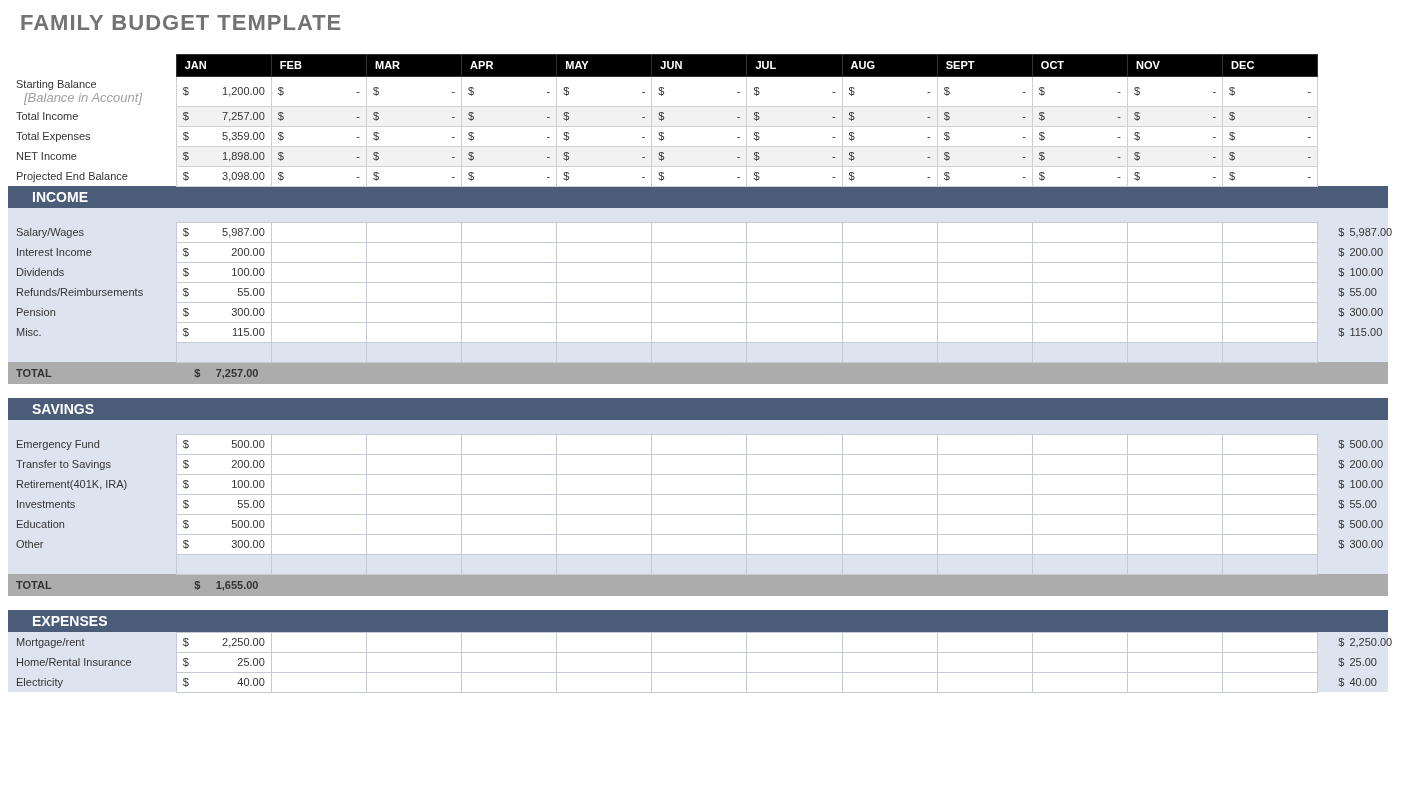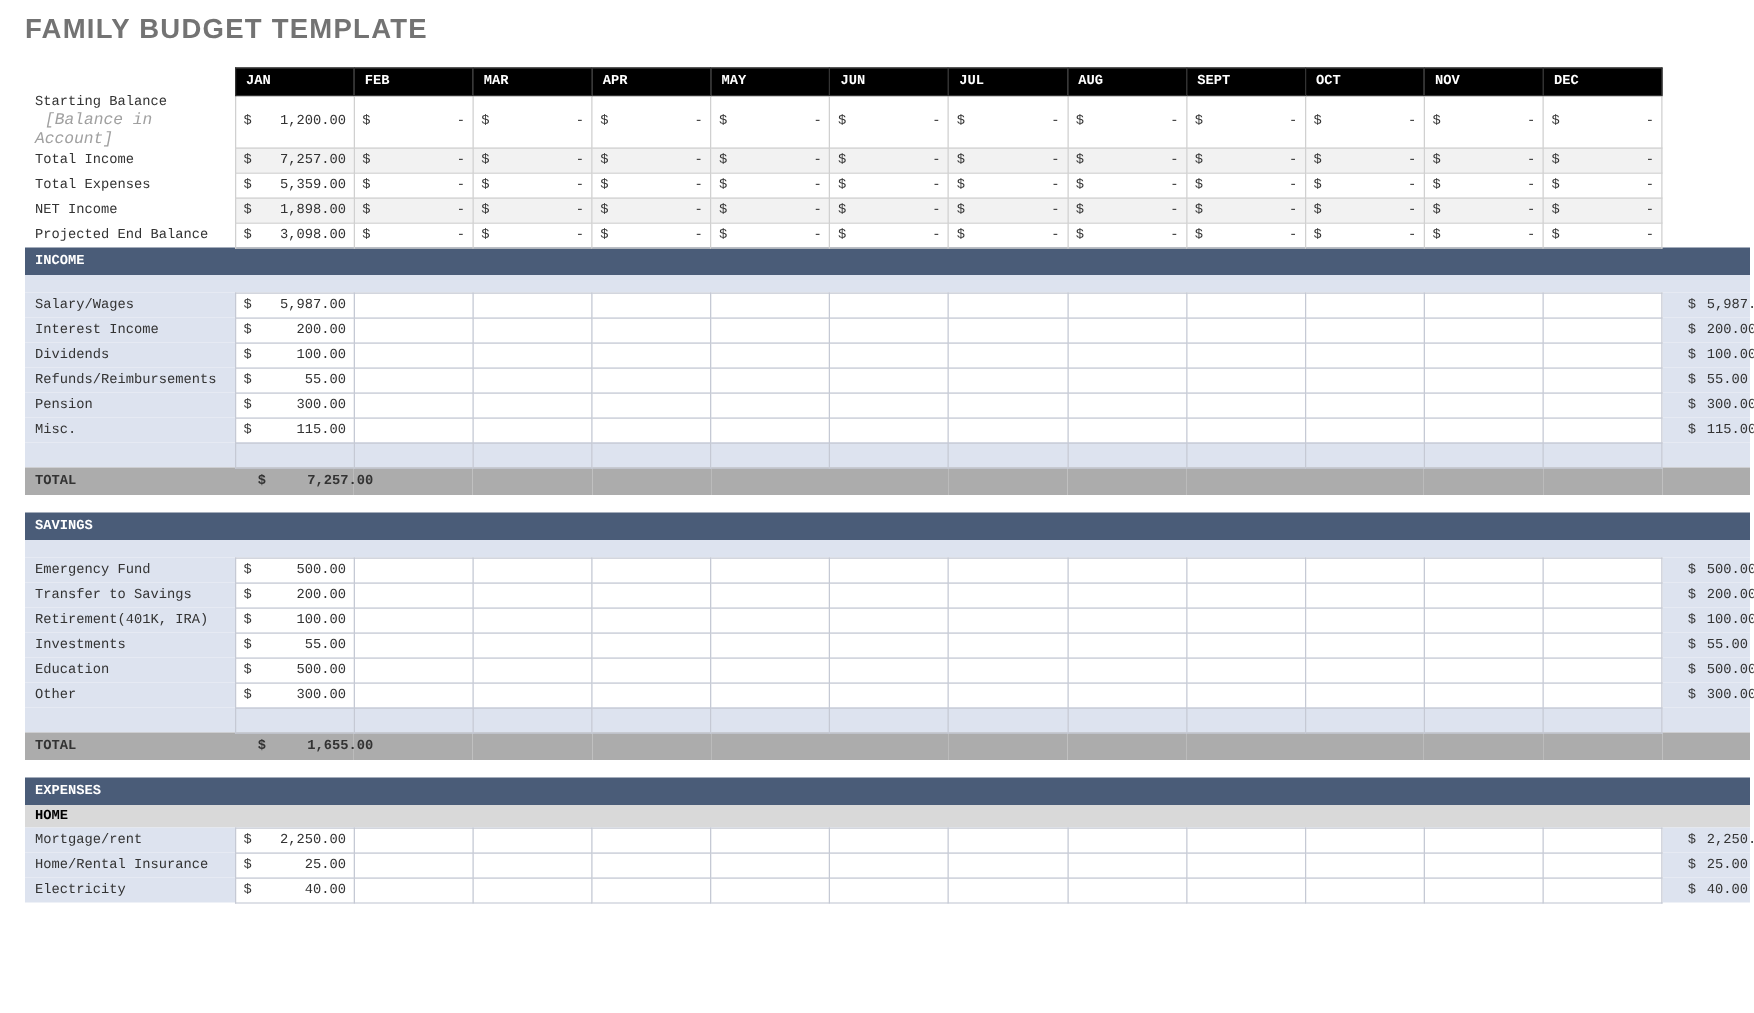--- a/index.html
+++ b/index.html
@@ -15,23 +15,22 @@
   .title {
     font-size: 22px;
     font-weight: bold;
     color: #737373;
     letter-spacing: 1px;
     padding: 10px 0 4px 20px;
   }
   table {
     border-collapse: collapse;
     width: 1380px;
-    margin-left: 20px;
+    margin-left: 8px;
     table-layout: fixed;
-    font-family: Liberation Mono, monospace;
   }
   td, th {
     padding: 0;
     height: 20px;
   }
   col.label { width: 168px; }
   col.month { width: 95px; }
   col.total { width: 70px; }
 
   
@@ -68,23 +67,23 @@
   .sum-cell .dollar { float: left; }
   .sum-cell .val { float: right; }
 
   .shade-row .sum-cell { background: #f2f2f2; }
 
   
   .bar {
     background: #4a5c78;
     color: #fff;
     font-weight: bold;
-    padding-left: 8px;
+    padding-left: 24px;
     height: 22px;
-    font-size: 11px;
+    font-size: 14px;
   }
   .subbar {
     background: #d9d9d9;
     color: #000;
     font-weight: bold;
     padding-left: 8px;
     height: 18px;
     font-size: 11px;
   }
   
@@ -732,23 +731,20 @@
         <td></td>
         <td></td>
         <td></td>
       </tr>
       <tr class="spacer">
         <td colspan="14"></td>
       </tr>
       <tr>
         <td class="bar" colspan="14">EXPENSES</td>
       </tr>
-      <tr>
-        <td class="subbar" colspan="14">HOME</td>
-      </tr>
       <tr class="blue-area">
         <td class="lab">Mortgage/rent</td>
         <td class="cell">
           <span class="dollar">$</span>
           <span class="val">2,250.00</span>
         </td>
         <td class="cell"></td>
         <td class="cell"></td>
         <td class="cell"></td>
         <td class="cell"></td>

